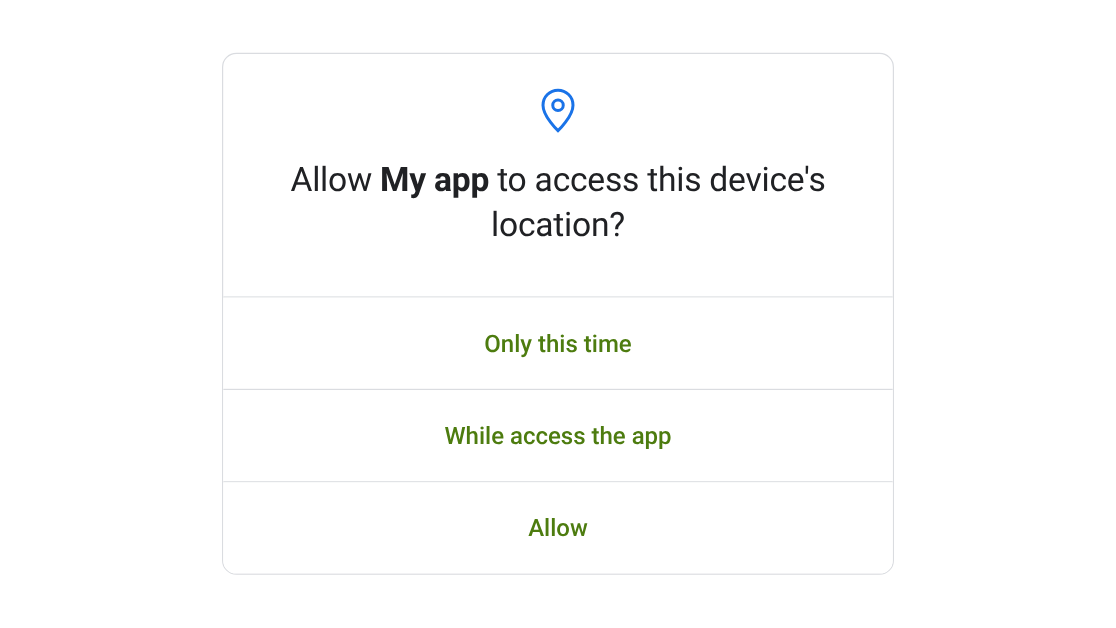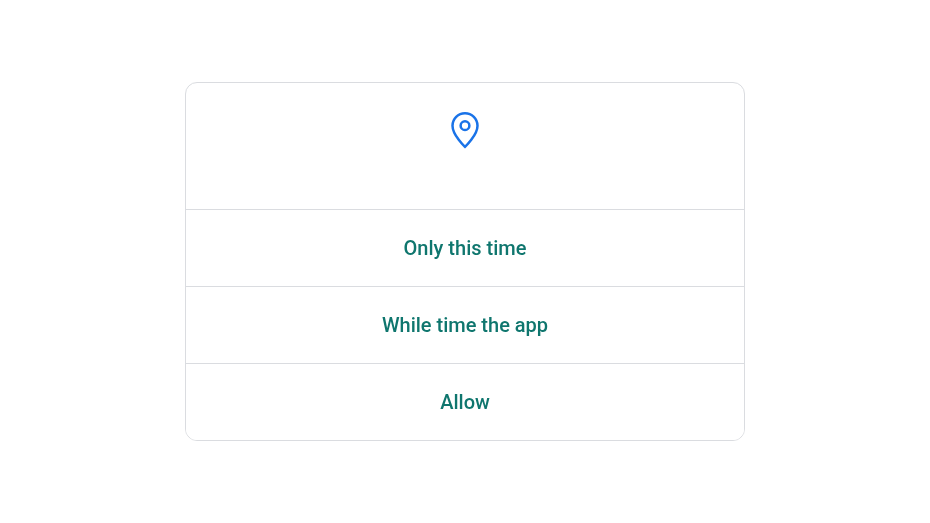--- a/index.html
+++ b/index.html
@@ -45,21 +45,21 @@
       letter-spacing: -0.2px;
     }
     .dialog-title .app-name {
       font-weight: 700;
     }
     .dialog-button {
       width: 100%;
       padding: 26px 0;
       text-align: center;
       font-size: 20px;
-      color: #0f766e;
+      color: #4d7c0f;
       font-weight: 500;
       background: #ffffff;
       border: none;
       border-bottom: 1px solid #dadce0;
       cursor: pointer;
       font-family: inherit;
     }
     .dialog-button:last-child {
       border-bottom: none;
     }
@@ -68,17 +68,20 @@
 <body>
 
 <div class="dialog">
   <div class="dialog-header">
     <div class="icon-wrap">
       <svg class="location-icon" viewBox="0 0 24 30" fill="none" stroke="#1a73e8" stroke-width="2">
         <path d="M12 1.5 C6.5 1.5 2 6 2 11.5 C2 19 12 28.5 12 28.5 C12 28.5 22 19 22 11.5 C22 6 17.5 1.5 12 1.5 Z"></path>
         <circle cx="12" cy="11.5" r="3.5"></circle>
       </svg>
     </div>
+    <h2 class="dialog-title">
+      <span>Allow </span><span class="app-name">My app</span><span> to access this device's location?</span>
+    </h2>
   </div>
   <button class="dialog-button">Only this time</button>
-  <button class="dialog-button">While time the app</button>
+  <button class="dialog-button">While access the app</button>
   <button class="dialog-button">Allow</button>
 </div>
 
 </body></html>

